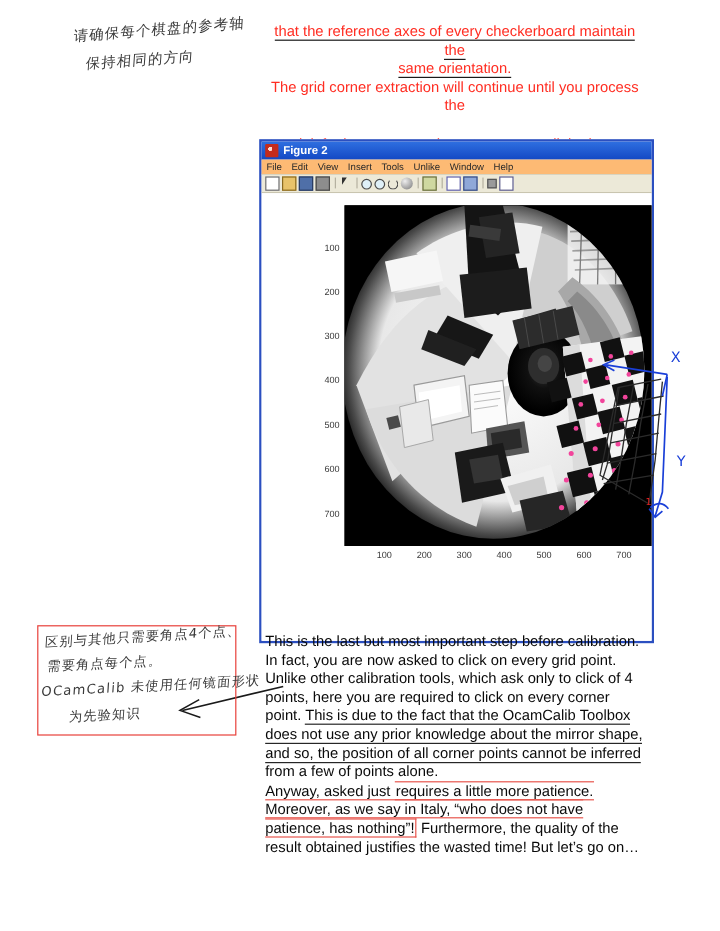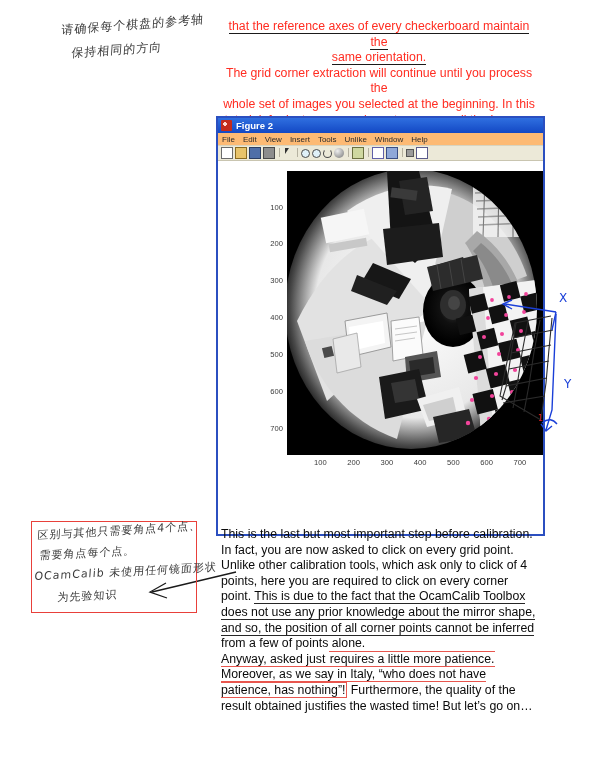--- a/index.html
+++ b/index.html
@@ -138,21 +138,21 @@
 
 <div class="page">
 
   <div class="hand" id="hand-top-1">请确保每个棋盘的参考轴</div>
   <div class="hand" id="hand-top-2">保持相同的方向</div>
 
   <div class="textblock" id="intro-text">
     <span class="u-black">that the reference axes of every checkerboard maintain the</span><br>
     <span class="u-black">same orientation.</span><br>
     <span>The grid corner extraction will continue until you process the</span><br>
-    <span>whole set of images you selected at the beginning. In this</span><br>
+    <br>
     <span>tutorial, for instance, we chose to process all the images.</span>
   </div>
 
   <div id="figure-window">
 
     <div id="titlebar">
       <div id="matlab-icon"></div>
       <span id="titlebar-text">Figure 2</span>
     </div>
 

